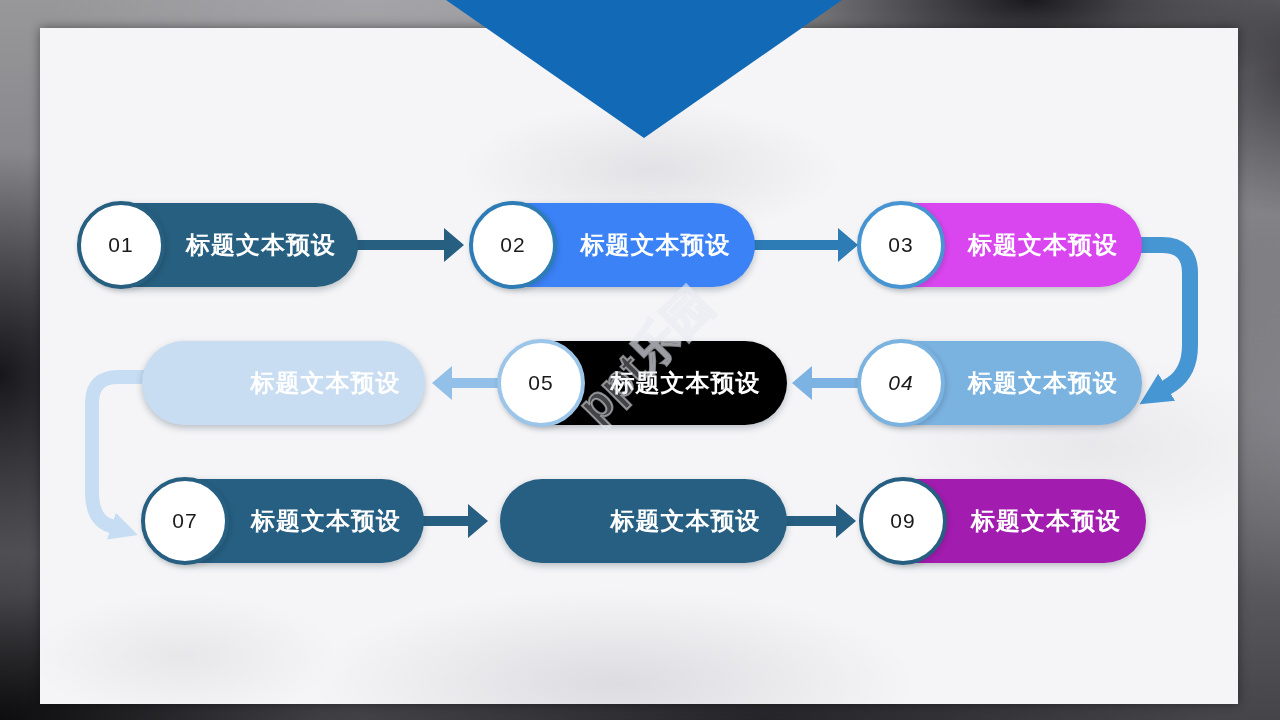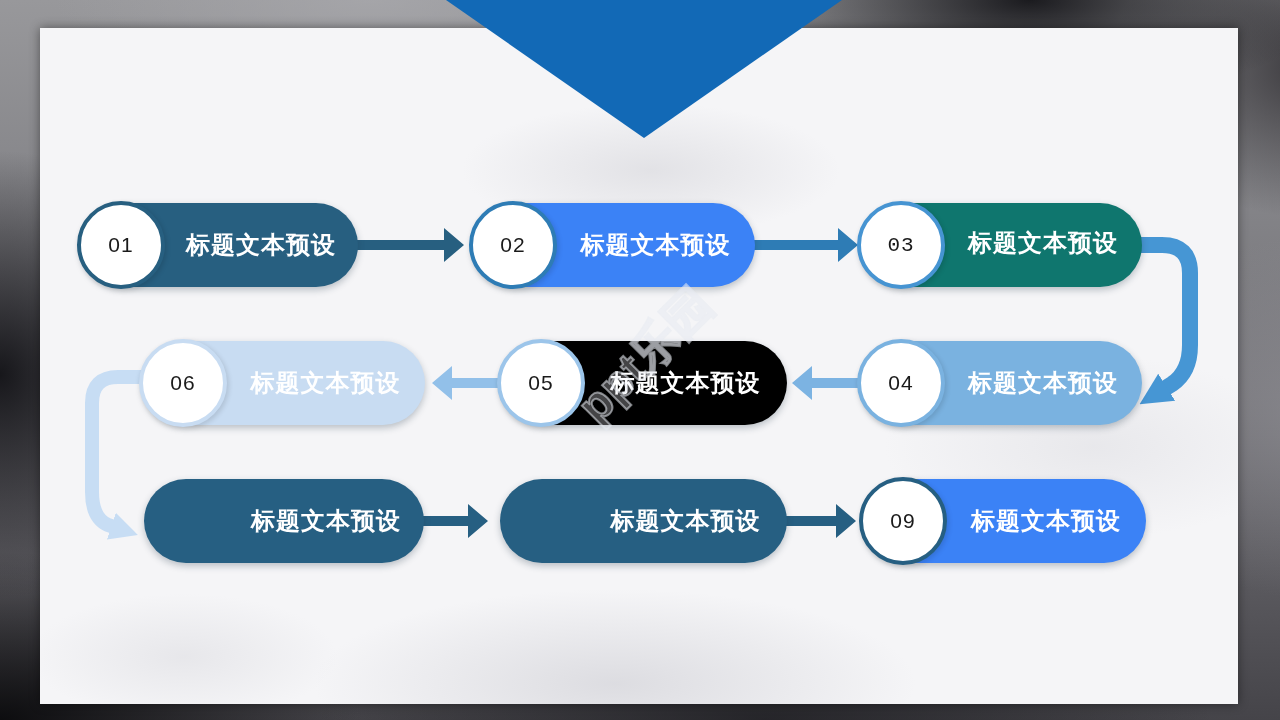--- a/index.html
+++ b/index.html
@@ -92,57 +92,57 @@
     <span class="label" style="color: rgb(255, 255, 255);">标题文本预设</span>
   </div>
 
   <div class="pill p2" style="background-color: #3b82f6;">
     <span class="circle" style="border-color: rgb(46, 124, 181);">
       <span class="num" style="color: rgb(26, 26, 26);">02</span>
     </span>
     <span class="label" style="color: rgb(255, 255, 255);">标题文本预设</span>
   </div>
 
-  <div class="pill p3" style="background-color: #0f766e; font-family: Liberation Mono, monospace;">
+  <div class="pill p3" style="background-color: #d946ef;">
     <span class="circle" style="border-color: rgb(70, 148, 210);">
       <span class="num" style="color: rgb(26, 26, 26);">03</span>
     </span>
     <span class="label" style="color: rgb(255, 255, 255);">标题文本预设</span>
   </div>
 
   <div class="pill p4" style="background-color: rgb(122, 178, 224);">
-    <span class="circle" style="border-color: rgb(122, 178, 224);">
+    <span class="circle" style="border-color: rgb(122, 178, 224); font-style: italic;">
       <span class="num" style="color: rgb(26, 26, 26);">04</span>
     </span>
     <span class="label" style="color: rgb(255, 255, 255);">标题文本预设</span>
   </div>
 
   <div class="pill p5" style="background-color: #000000;">
     <span class="circle" style="border-color: rgb(156, 197, 234);">
       <span class="num" style="color: rgb(26, 26, 26);">05</span>
     </span>
     <span class="label" style="color: rgb(255, 255, 255);">标题文本预设</span>
   </div>
 
   <div class="pill p6" style="background-color: rgb(200, 220, 242);">
-    <span class="circle" style="border-color: rgb(200, 220, 242);">
-      <span class="num" style="color: rgb(26, 26, 26);">06</span>
-    </span>
     <span class="label" style="color: rgb(255, 255, 255);">标题文本预设</span>
   </div>
 
   <div class="pill p7" style="background-color: rgb(38, 95, 130);">
+    <span class="circle" style="border-color: rgb(38, 95, 130);">
+      <span class="num" style="color: rgb(26, 26, 26);">07</span>
+    </span>
     <span class="label" style="color: rgb(255, 255, 255);">标题文本预设</span>
   </div>
 
   <div class="pill p8" style="background-color: rgb(38, 95, 130);">
     <span class="label" style="color: rgb(255, 255, 255);">标题文本预设</span>
   </div>
 
-  <div class="pill p9" style="background-color: #3b82f6;">
+  <div class="pill p9" style="background-color: #a21caf;">
     <span class="circle" style="border-color: rgb(38, 95, 130);">
       <span class="num" style="color: rgb(26, 26, 26);">09</span>
     </span>
     <span class="label" style="color: rgb(255, 255, 255);">标题文本预设</span>
   </div>
 
   <div class="watermark">ppt乐园</div>
 </div>
 
 </body></html>

